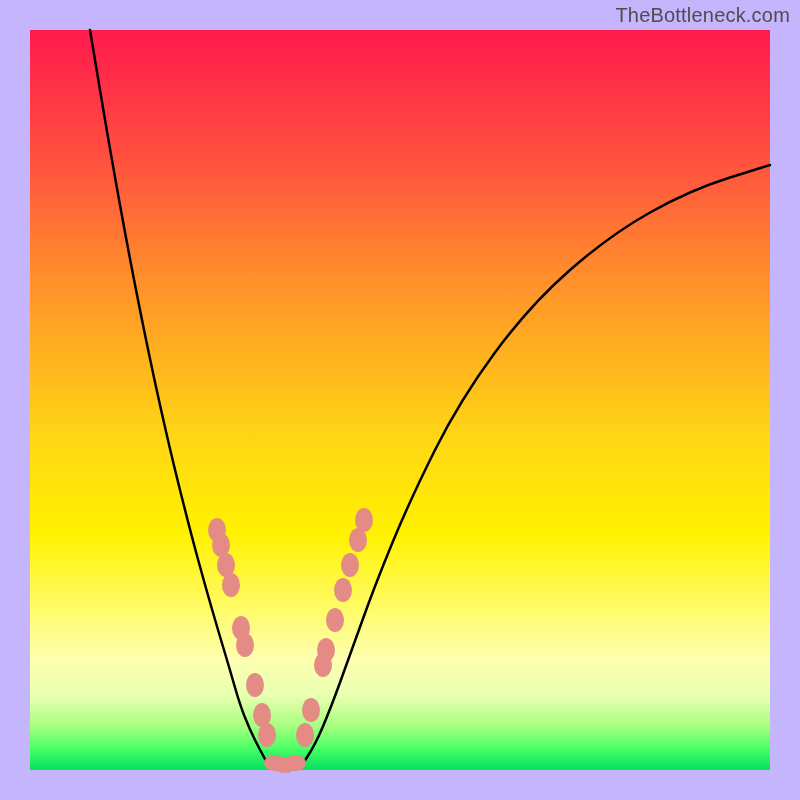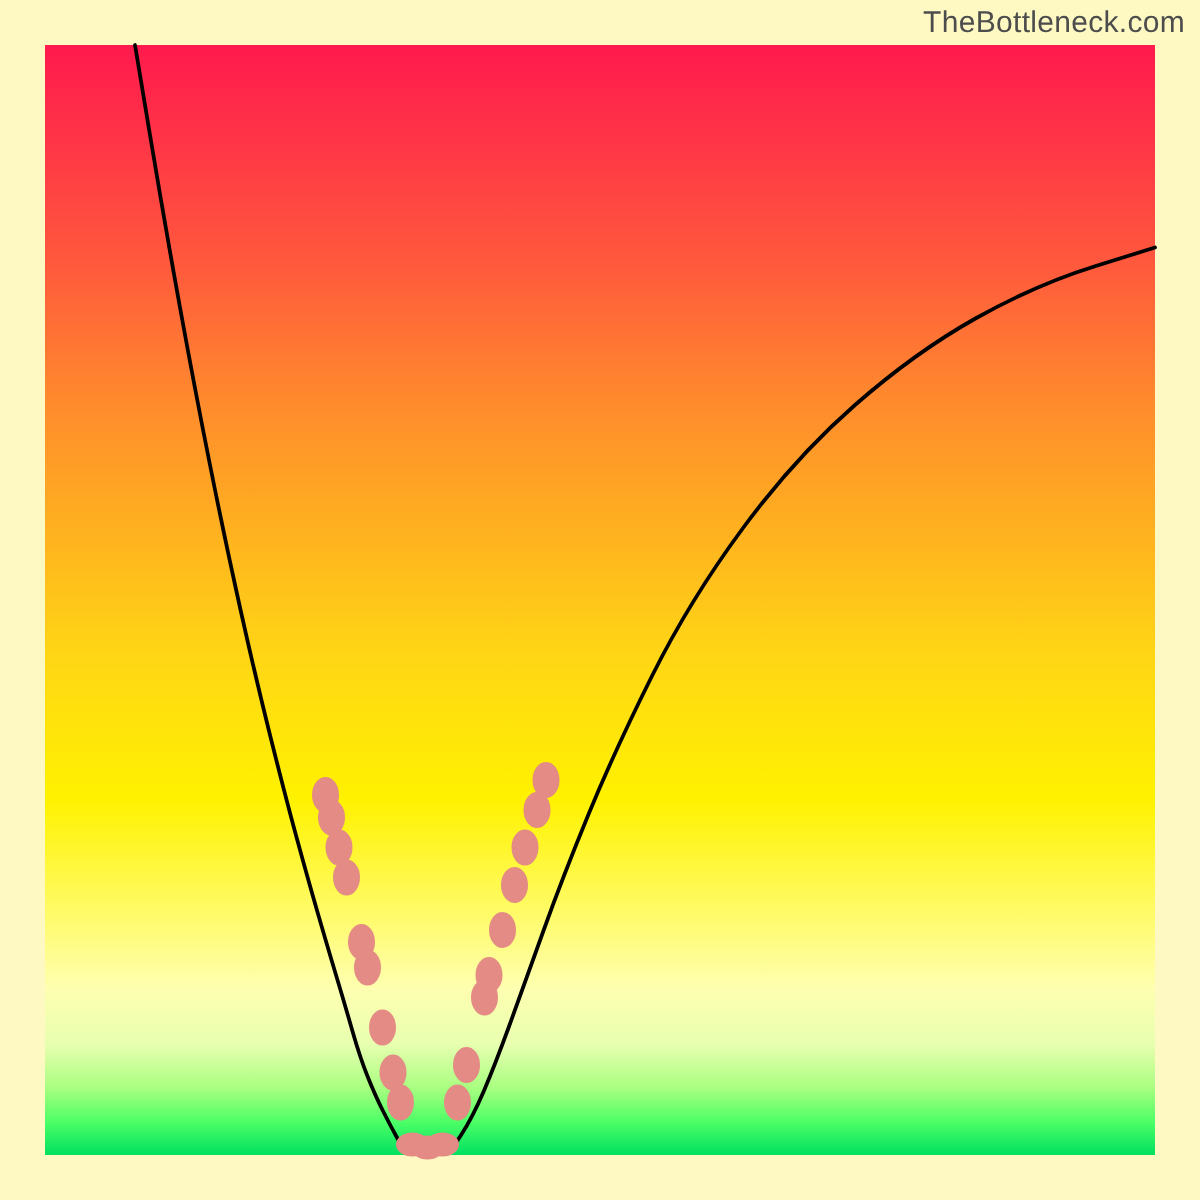--- a/index.html
+++ b/index.html
@@ -7,21 +7,21 @@
     padding: 0;
     width: 800px;
     height: 800px;
     overflow: hidden;
     background: #000;
     font-family: Arial, Helvetica, sans-serif;
   }
   .frame {
     position: absolute;
     inset: 0;
-    background: #fef9c3;
+    background: #c4b5fd;
   }
   .plot-area {
     position: absolute;
     left: 30px;
     top: 30px;
     width: 740px;
     height: 740px;
     
     background: linear-gradient(
       to bottom,

